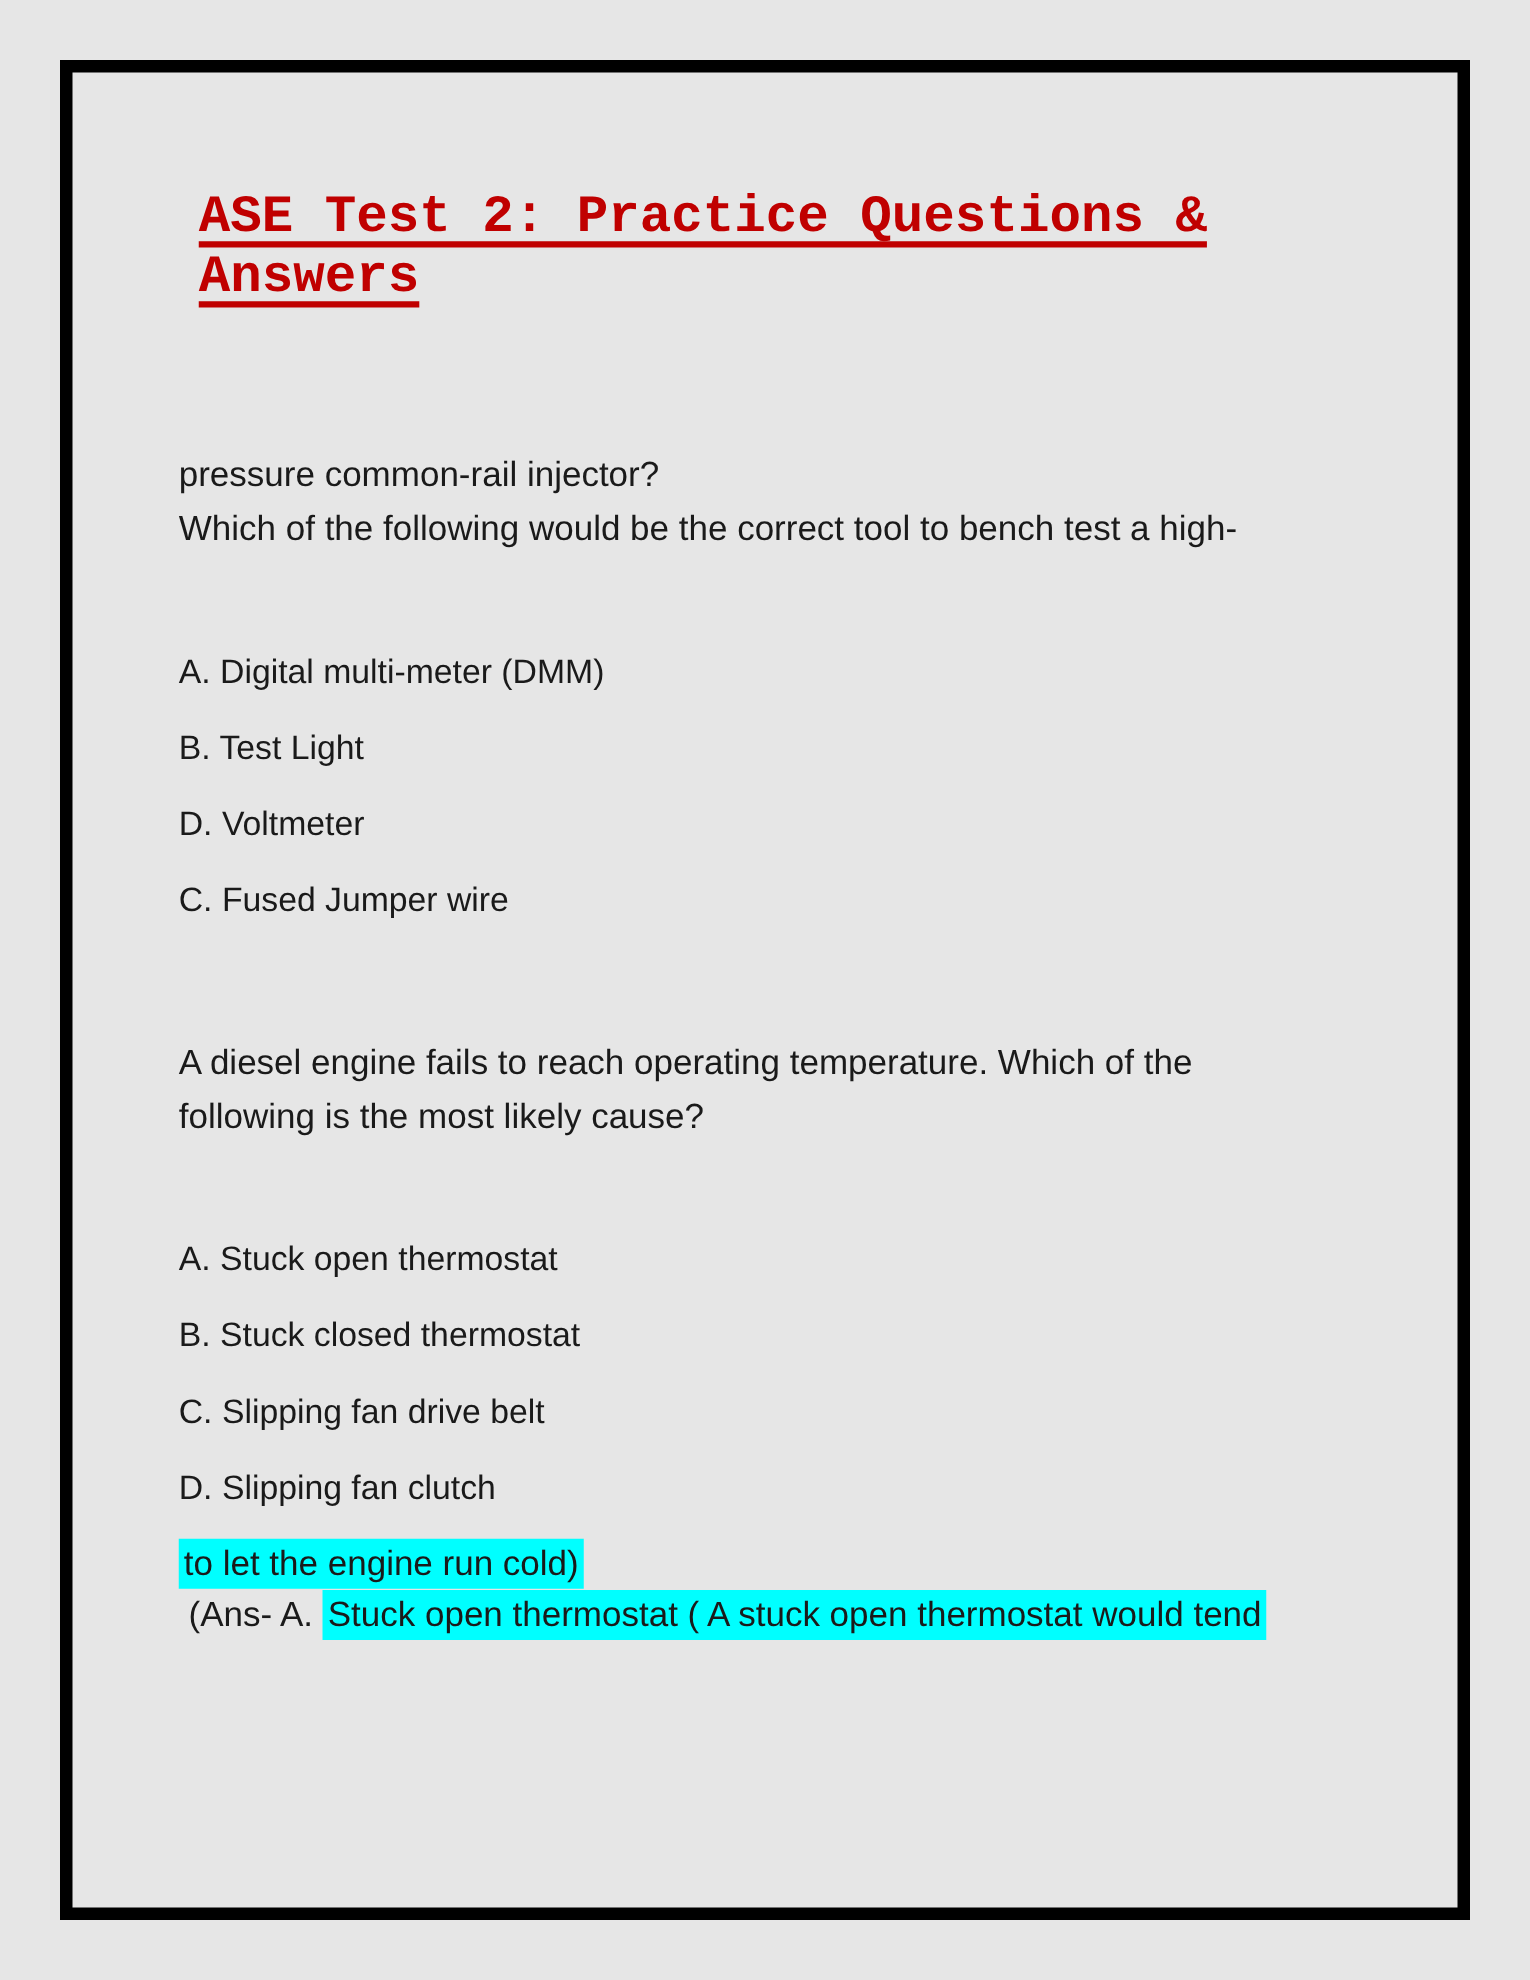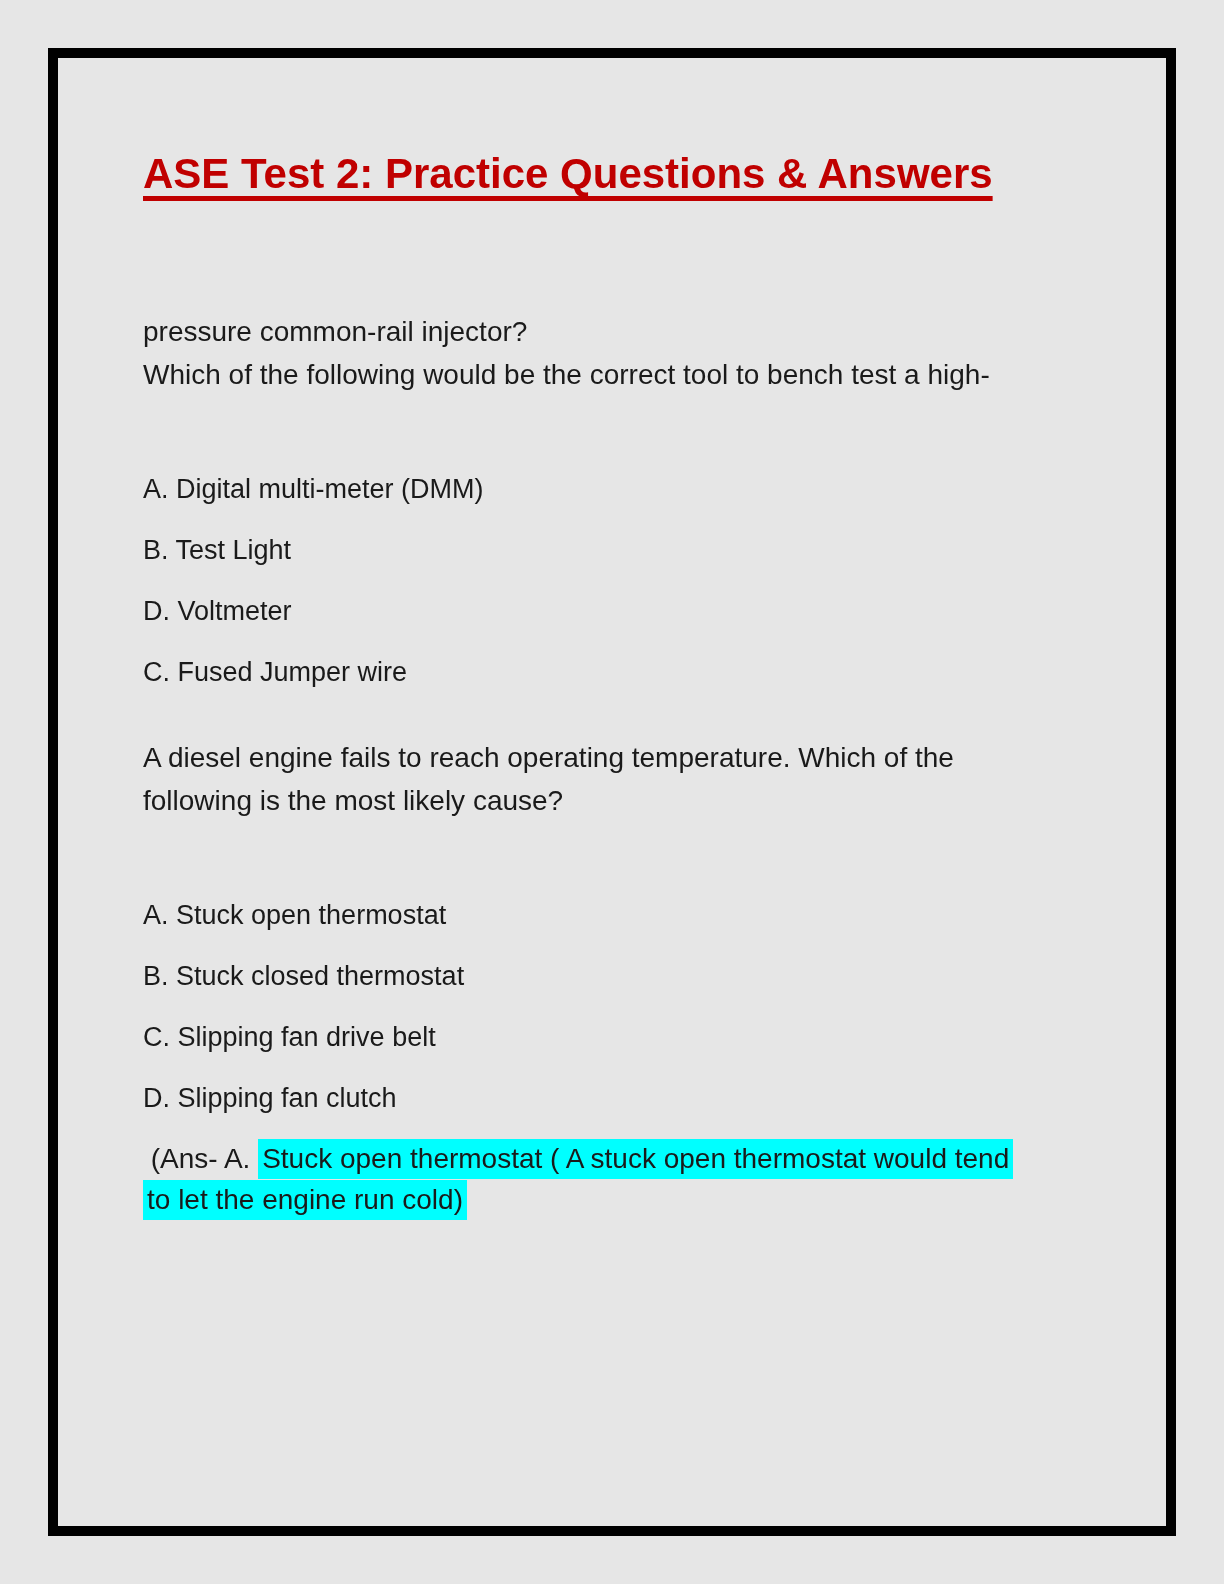--- a/index.html
+++ b/index.html
@@ -21,28 +21,29 @@
     top: 48px;
     width: 1108px;
     height: 1468px;
     border: 10px solid #000000;
     box-sizing: content-box;
   }
   .content {
     padding: 92px 80px 0 85px;
   }
   .doc-title {
-    margin: 0 0 112px 0;
+    margin: 0 0 112px 16px;
     font-size: 42px;
     font-weight: bold;
     color: #c00000;
     text-decoration: underline;
     text-decoration-thickness: 5px;
     text-underline-offset: 8px;
     letter-spacing: 0px;
+    font-family: Liberation Mono, monospace;
   }
   .question {
     margin: 0 0 72px 0;
   }
   .question .line {
     font-size: 28px;
     line-height: 43px;
     white-space: pre-wrap;
   }
   .option {
@@ -57,21 +58,21 @@
   .answer .line {
     font-size: 28px;
     line-height: 41px;
     white-space: pre-wrap;
   }
   .hl {
     background: #00ffff;
     padding: 4px 4px 5px 4px;
   }
   .qa + .qa {
-    margin-top: 42px;
+    margin-top: 86px;
   }
 </style>
 </head>
 <body>
 
 <div class="page">
   <div class="frame">
     <div class="content">
 
       <h1 class="doc-title">ASE Test 2: Practice Questions &amp; Answers</h1>
@@ -98,20 +99,20 @@
         </div>
 
         <div class="options">
           <div class="option">A. Stuck open thermostat</div>
           <div class="option">B. Stuck closed thermostat</div>
           <div class="option">C. Slipping fan drive belt</div>
           <div class="option">D. Slipping fan clutch</div>
         </div>
 
         <div class="answer">
+          <div class="line"><span class="hl">to let the engine run cold)</span></div>
           <div class="line"><span> (Ans- A. </span><span class="hl">Stuck open thermostat ( A stuck open thermostat would tend</span></div>
-          <div class="line"><span class="hl">to let the engine run cold)</span></div>
         </div>
       </section>
 
     </div>
   </div>
 </div>
 
 </body></html>

